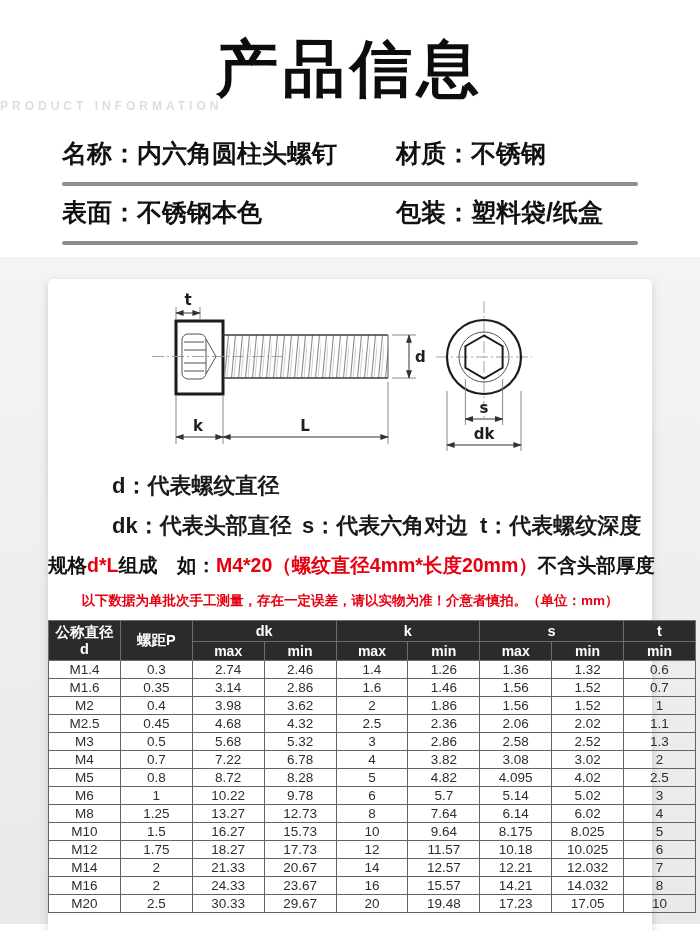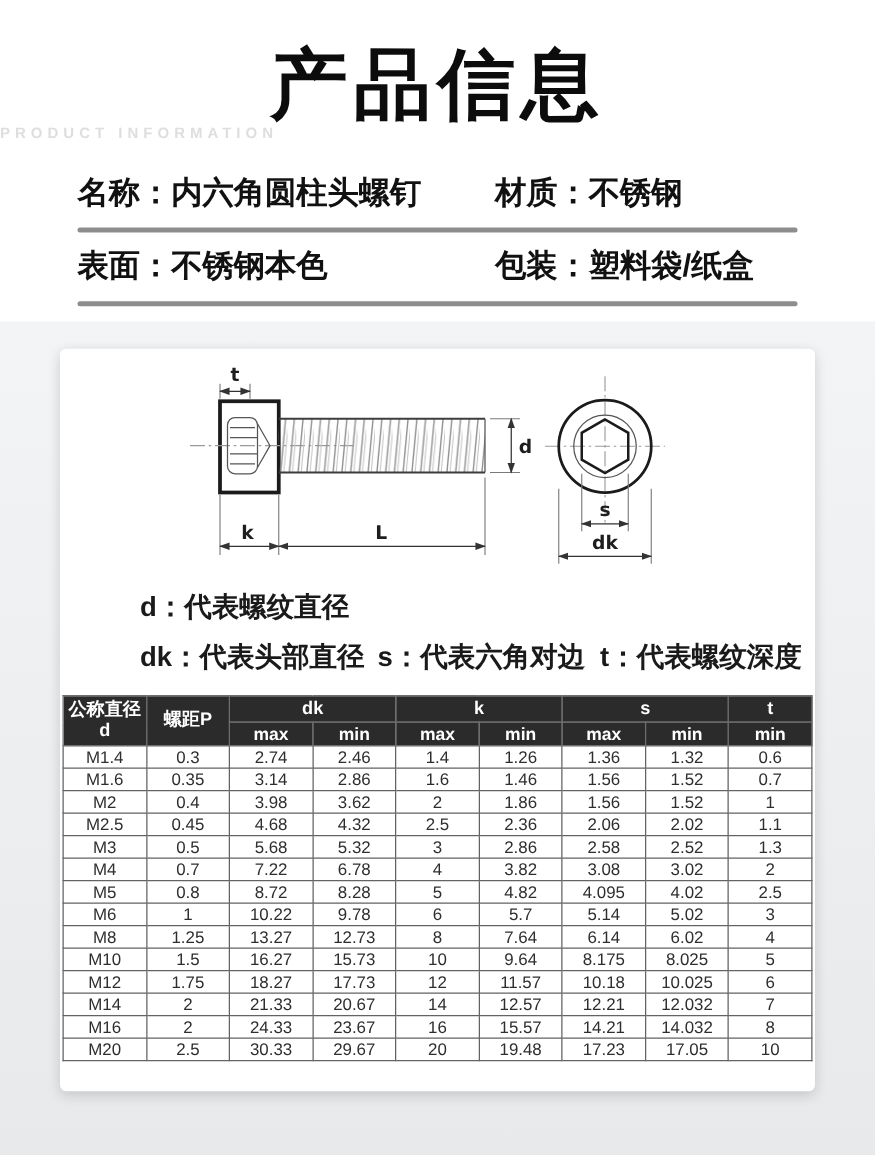--- a/index.html
+++ b/index.html
@@ -48,21 +48,21 @@
   .legend{margin-top:2px;}
   .legend-row{
     display:grid;grid-template-columns:190px 178px auto;align-items:center;
     height:40px;padding-left:64px;font-size:22px;font-weight:700;color:#1a1a1a;
   }
   .spec-line{margin-top:6px;text-align:center;font-size:19.5px;font-weight:700;color:#121212;white-space:nowrap;}
   .spec-line .red{color:#e60012;}
   .notice{margin-top:13px;text-align:center;font-size:13.5px;font-weight:700;color:#e60012;white-space:nowrap;}
   
   table.spec{
-    width:600px;margin:10px auto 16px;border-collapse:collapse;table-layout:fixed;
+    width:648px;margin:10px auto 16px;border-collapse:collapse;table-layout:fixed;
   }
   table.spec th,table.spec td{border:1px solid #636363;text-align:center;padding:0;}
   table.spec th{
     background:#2b2b2b;color:#fff;font-weight:700;font-size:14.5px;line-height:1.15;
     height:20px;border-color:#6e6e6e;
   }
   table.spec tr.subhead th{height:18px;font-size:14px;}
   table.spec td{font-size:13.5px;color:#2e2e2e;height:17px;line-height:17px;font-weight:400;}
 </style>
 </head>
@@ -157,21 +157,25 @@
       <div class="legend-row">
         <span>d：代表螺纹直径</span>
       </div>
       <div class="legend-row">
         <span>dk：代表头部直径</span>
         <span>s：代表六角对边</span>
         <span>t：代表螺纹深度</span>
       </div>
     </div>
 
-
+    <div class="spec-line">
+      <span>规格</span><span class="red">d*L</span><span>组成　如：</span><span class="red">M4*20（螺纹直径4mm*长度20mm）</span><span>不含头部厚度</span>
+    </div>
+
+    <div class="notice">以下数据为单批次手工测量，存在一定误差，请以实物为准！介意者慎拍。（单位：mm）</div>
 
     <table class="spec">
       <thead>
         <tr>
           <th rowspan="2">
             <div>公称直径</div>
             <div>d</div>
           </th>
           <th rowspan="2">螺距P</th>
           <th colspan="2">dk</th>

